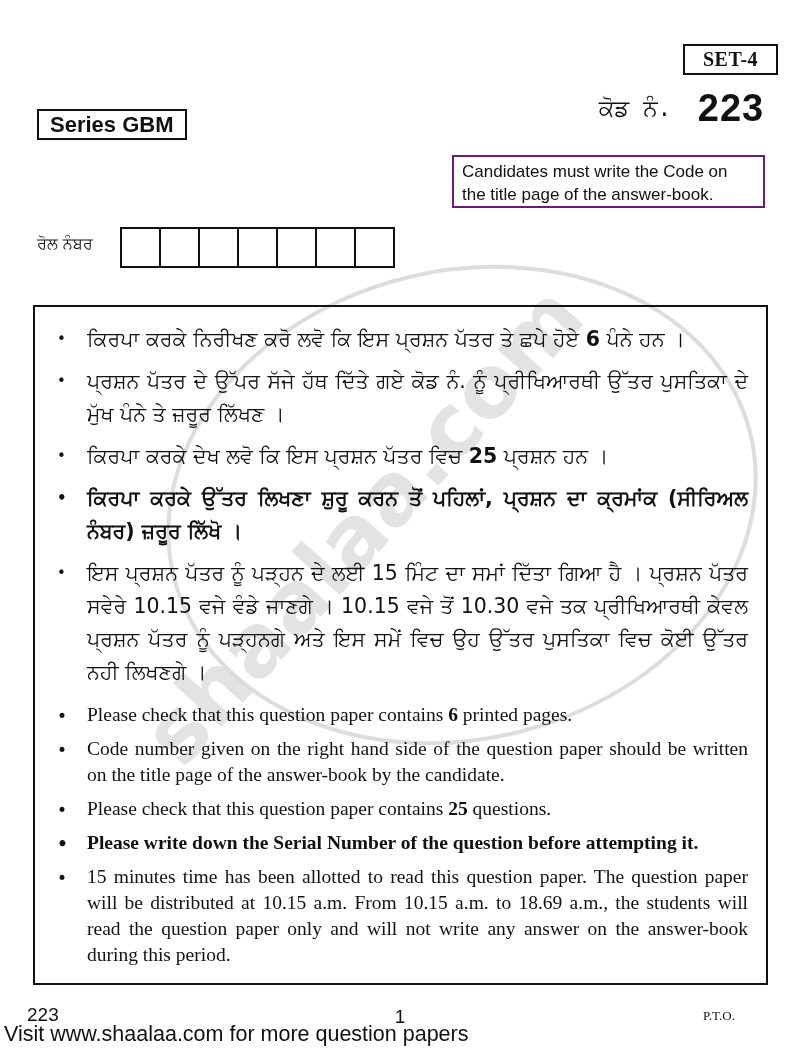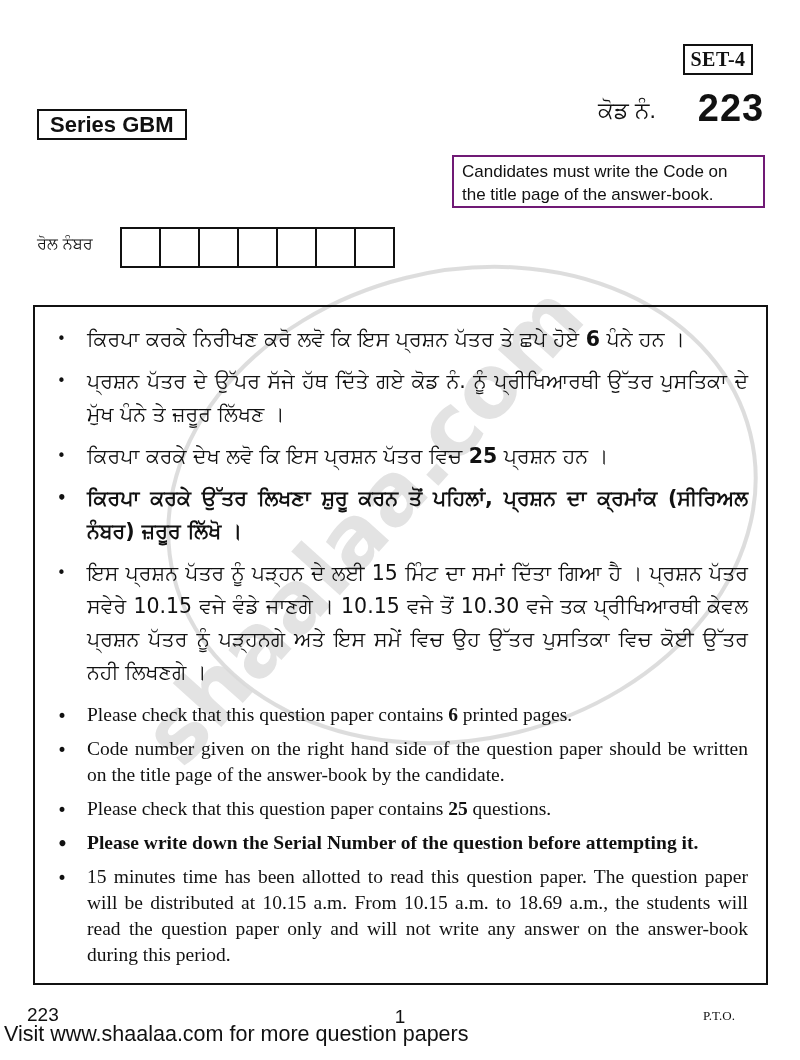--- a/index.html
+++ b/index.html
@@ -16,37 +16,37 @@
   
   .watermark-svg {
     position: absolute; left: 0; top: 0; width: 800px; height: 1060px;
     z-index: 0; pointer-events: none;
   }
 
   .layer { position: absolute; z-index: 1; }
 
   
   .set4-box {
-    left: 683px; top: 44px; width: 70px; height: 31px;
+    left: 683px; top: 44px; width: 95px; height: 31px;
     border: 2px solid #111;
     display: flex; align-items: center; justify-content: center;
     font-family: "Liberation Serif", serif;
     font-weight: bold; font-size: 20px; letter-spacing: 0.5px;
   }
   .series-box {
     left: 37px; top: 96px; height: 31px;
     border: 2px solid #111;
     display: flex; align-items: center; justify-content: center;
     padding: 0 11px;
     font-weight: bold; font-size: 22px; margin-top: 13px;
   }
   .code-label {
     left: 598px; top: 97px; width: 74px;
-    font-size: 23px; text-align: left;
-    font-family: Liberation Sans, sans-serif;
+    font-size: 23px; text-align: center;
+    font-family: Liberation Mono, monospace;
   }
   .code-number {
     left: 694px; top: 87px; width: 74px;
     font-size: 38px; font-weight: bold; text-align: center;
     letter-spacing: 1px;
   }
   .candidates-box {
     left: 452px; top: 155px; width: 313px; height: 53px;
     border: 2px solid #701a75;
     padding: 3px 8px;

